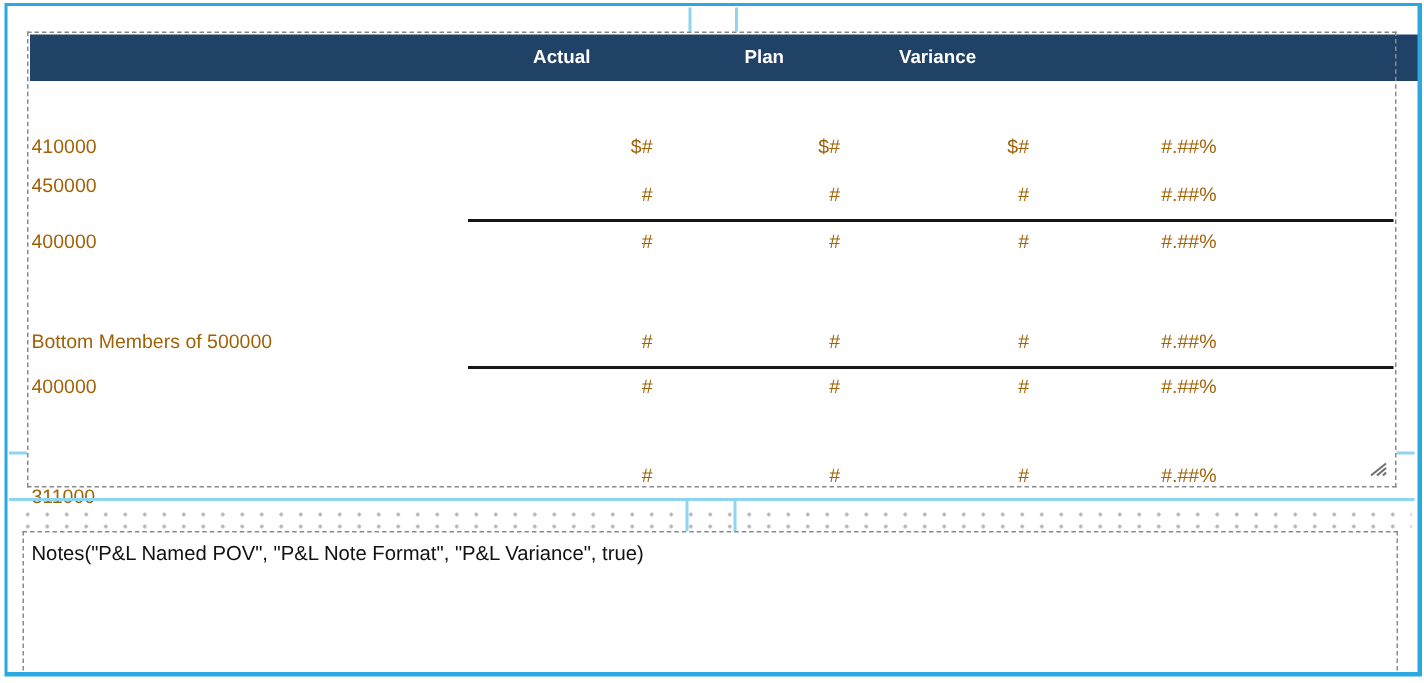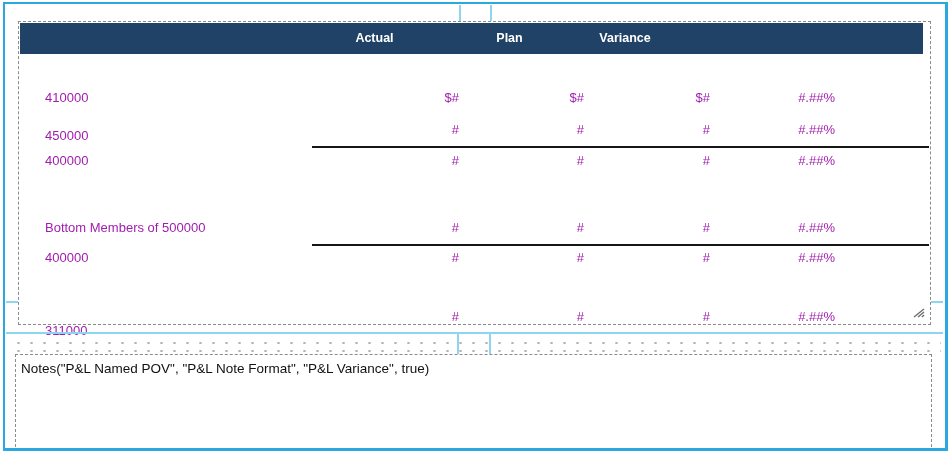--- a/index.html
+++ b/index.html
@@ -24,36 +24,35 @@
     background:transparent;
     pointer-events:none;
   }
   .notes-sel{
     position:absolute;left:15px;top:354px;width:915px;height:92px;
     border:1px dashed #8a8a8a;border-bottom:none;
     background:#ffffff;
   }
   
   .hdr{
-    position:absolute;left:20px;top:23px;width:903px;height:31px;
+    position:absolute;left:20px;top:23px;width:903px;height:31px;padding-left:24px;
   }
   .hc{
     position:absolute;top:0;height:31px;line-height:31px;
     text-align:center;font-size:12.5px;font-weight:bold;color:#ffffff;
     white-space:nowrap;
   }
   .hc1{left:292px;width:125px;}
   .hc2{left:427px;width:125px;}
   .hc3{left:542px;width:126px;}
   .hc4{left:668px;width:125px;}
   
   .cell{
-    position:absolute;height:16px;font-size:13px;color:#a21caf;
+    position:absolute;height:16px;font-size:13px;color:#a16207;
     white-space:nowrap;
-    margin-left:24px;
   }
   .lbl{left:21px;}
   .val{text-align:right;}
   .c1{left:312px;width:123px;}
   .c2{left:437px;width:123px;}
   .c3{left:562px;width:124px;}
   .c4{left:688px;width:123px;}
   
   .sumline{
     position:absolute;left:312px;width:617px;height:2px;background:#161616;
@@ -83,21 +82,21 @@
     <div class="hc hc2">Plan</div>
     <div class="hc hc3">Variance</div>
   </div>
 
   <div class="cell lbl" style="top:90px">410000</div>
   <div class="cell val c1" style="top:90px">$#</div>
   <div class="cell val c2" style="top:90px">$#</div>
   <div class="cell val c3" style="top:90px">$#</div>
   <div class="cell val c4" style="top:90px">#.##%</div>
 
-  <div class="cell lbl" style="top:128px">450000</div>
+  <div class="cell lbl" style="top:116px">450000</div>
   <div class="cell val c1" style="top:122px">#</div>
   <div class="cell val c2" style="top:122px">#</div>
   <div class="cell val c3" style="top:122px">#</div>
   <div class="cell val c4" style="top:122px">#.##%</div>
 
   <div class="sumline" style="top:146px"></div>
 
   <div class="cell lbl" style="top:153px">400000</div>
   <div class="cell val c1" style="top:153px">#</div>
   <div class="cell val c2" style="top:153px">#</div>

